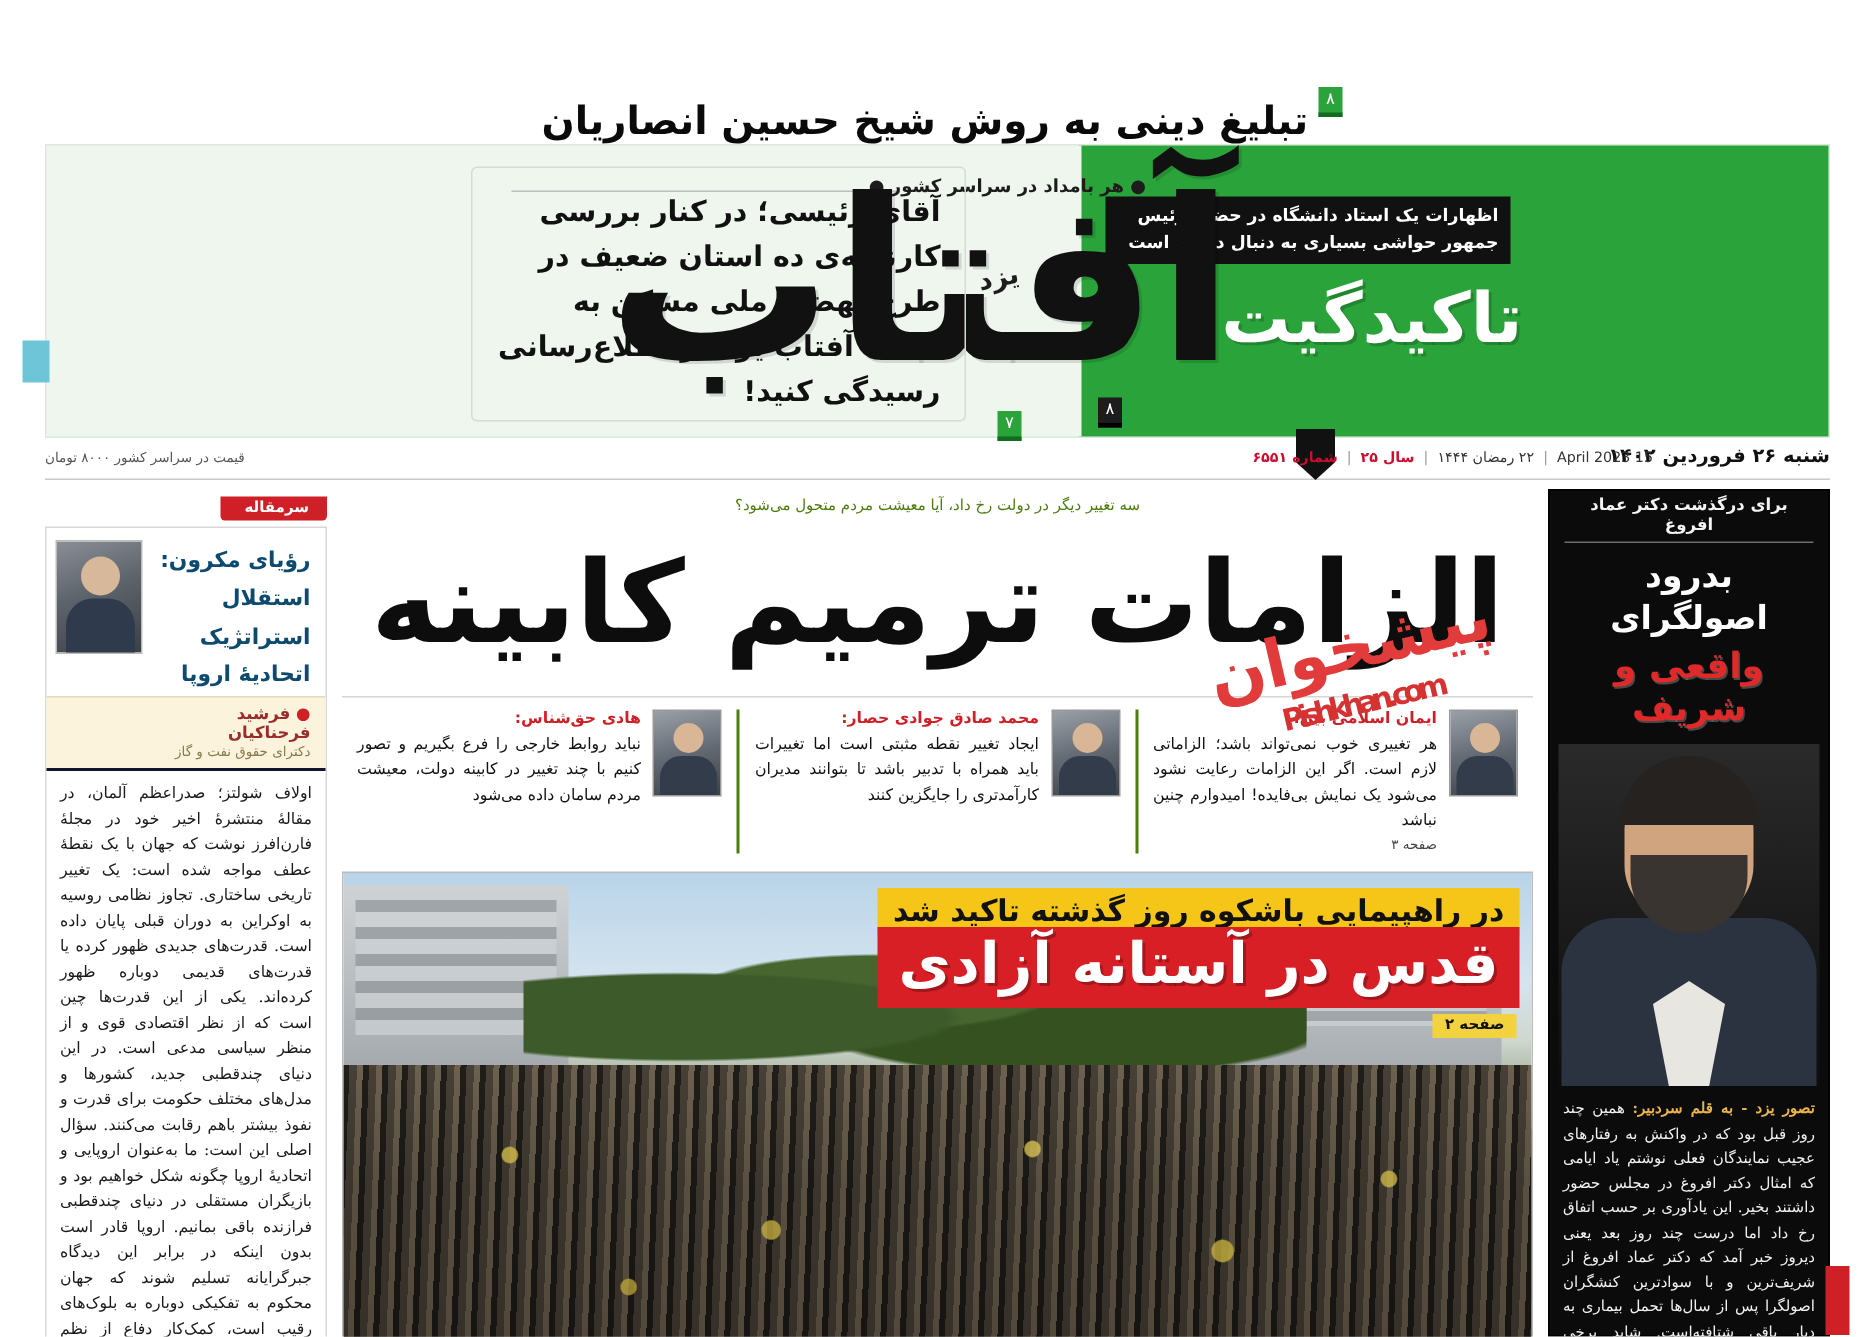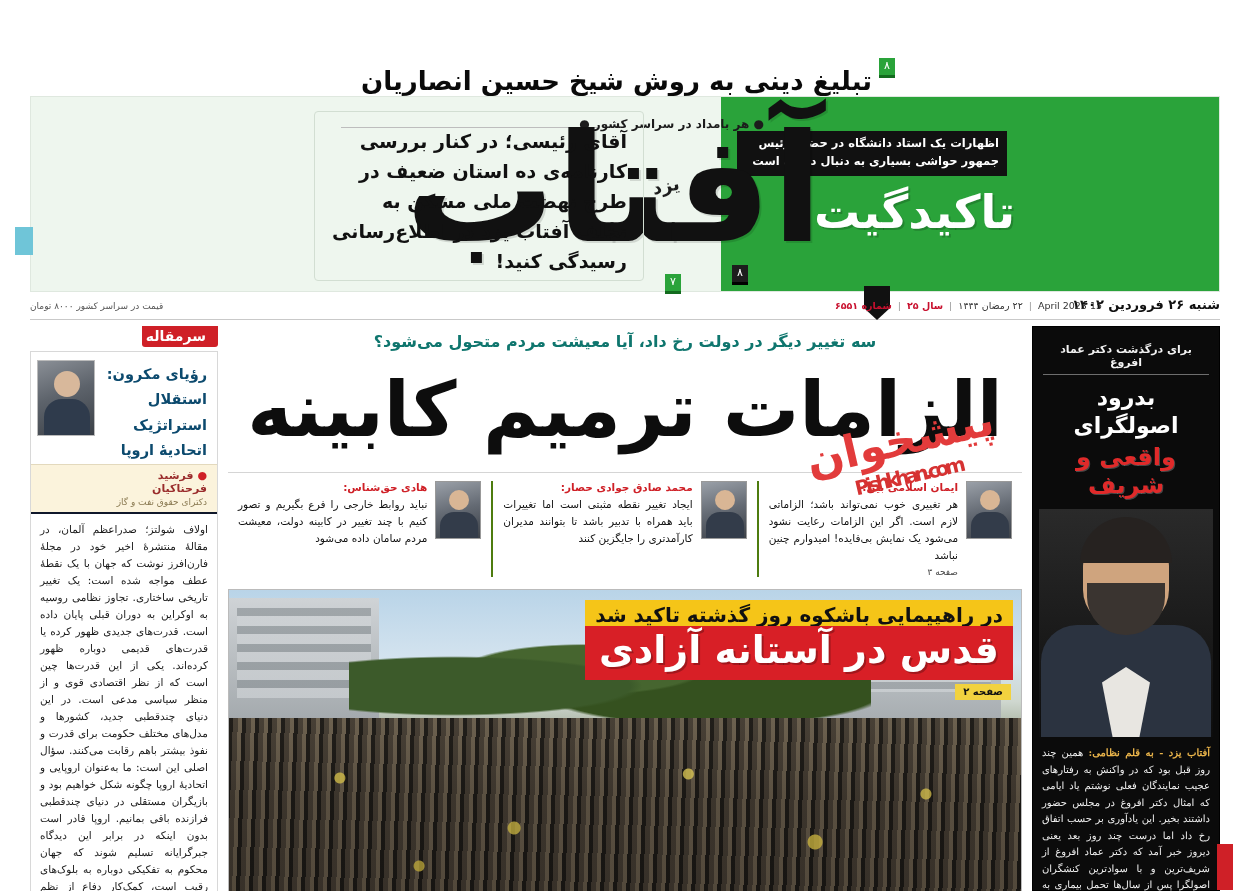--- a/index.html
+++ b/index.html
@@ -118,21 +118,21 @@
     position: absolute; right: 330px; top: -10px; width: 26px; height: 34px;
     background: #111; clip-path: polygon(0 0,100% 0,100% 65%,50% 100%,0 65%);
   }
 
   
   .col-left {
     position: absolute; top: 326px; left: 30px; width: 188px; bottom: 0;
   }
   .tab-label {
     display: inline-block; background: #cf2027; color: #fff;
-    font-size: 14px; font-weight: bold; padding: 2px 12px 3px 4px;
+    font-size: 10px; font-weight: bold; padding: 2px 12px 3px 16px;
     border-radius: 0 0 3px 3px; direction: rtl;
   }
   .card {
     border: 1px solid #d8d8d8; margin-top: 4px; background: #fff;
   }
   .card-head { position: relative; padding: 10px 10px 0 10px; min-height: 92px; }
   .card-title {
     font-size: 14.5px; font-weight: bold; color: #0c4a6e; direction: rtl;
     text-align: right; line-height: 1.75; padding-left: 62px;
   }
@@ -160,21 +160,21 @@
     padding: 7px 9px 8px 9px; direction: rtl; text-align: justify;
     font-size: 10.5px; line-height: 1.62; color: #1a1a1a;
     font-family: "DejaVu Serif", "Liberation Serif", serif;
   }
 
   
   .col-center {
     position: absolute; top: 326px; right: 228px; left: 228px;
   }
   .overline {
-    text-align: center; font-size: 16px; font-weight: bold; color: #0f766e;
+    text-align: center; font-size: 10px; font-weight: normal; color: #4d7c0f;
     direction: rtl; padding-top: 6px; letter-spacing: -0.2px;
   }
   .main-head {
     position: relative; text-align: center; direction: rtl;
     font-size: 76px; font-weight: bold; color: #0d0d0d; letter-spacing: -4px;
     line-height: 1.12; margin-top: 16px; white-space: nowrap;
   }
   .watermark {
     position: absolute; right: 24px; top: 48px; pointer-events: none;
     transform: rotate(-13deg); text-align: center; z-index: 3;
@@ -255,21 +255,21 @@
     position: absolute; top: 94px; right: 10px; background: #f2d23f; color: #111;
     font-size: 10px; font-weight: bold; padding: 2px 8px 3px 8px; direction: rtl; z-index: 4;
   }
 
   
   .col-right {
     position: absolute; top: 326px; right: 30px; width: 188px; bottom: 0;
     background: #0b0b0b; color: #fff; border: 1px solid #000;
   }
   .obit-kicker {
-    margin: 16px 10px 0 10px; text-align: center; direction: rtl;
+    margin: 3px 10px 0 10px; text-align: center; direction: rtl;
     font-size: 11px; font-weight: bold; color: #f3f3f3;
     border-bottom: 1px solid #6e6e6e; padding-bottom: 5px;
   }
   .obit-head {
     margin: 9px 8px 0 8px; text-align: center; direction: rtl;
     font-size: 22px; font-weight: bold; color: #ffffff; letter-spacing: -1px; line-height: 1.25;
   }
   .obit-head2 {
     margin: 4px 8px 0 8px; text-align: center; direction: rtl;
     font-size: 24px; font-weight: bold; color: #e02a2a; letter-spacing: -1px;
@@ -434,19 +434,19 @@
     <div class="obit-head">بدرود اصولگرای</div>
     <div class="obit-head2">واقعی و شریف</div>
     <div class="obit-photo">
       <div class="body"></div>
       <div class="shirt"></div>
       <div class="face"></div>
       <div class="beard"></div>
       <div class="hair"></div>
     </div>
     <div class="obit-body">
-      <span class="lead">آفتاب یزد - به قلم نظامی:</span>
+      <span class="lead">تصور یزد - به قلم سردبیر:</span>
       <span>همین چند روز قبل بود که در واکنش به رفتارهای عجیب نمایندگان فعلی نوشتم یاد ایامی که امثال دکتر افروغ در مجلس حضور داشتند بخیر. این یادآوری بر حسب اتفاق رخ داد اما درست چند روز بعد یعنی دیروز خبر آمد که دکتر عماد افروغ از شریف‌ترین و با سوادترین کنشگران اصولگرا پس از سال‌ها تحمل بیماری به دیار باقی شتافته‌است. شاید برخی انجمن خاطرشان نباشد که آن مرحوم چه منش و رفتاری داشت، از آنجا که دکتر افروغ انجمن اهل رسانه و نمایش نبود برای همین هم بعد از پایان دوران نمایندگی تقریبا در مظان نبود. وقتی همواره در امور مربوط به سیاست و جامعه‌شناسی نظر</span>
     </div>
     <div class="right-red-tab"></div>
   </div>
 
 </div>
 
 </body></html>

